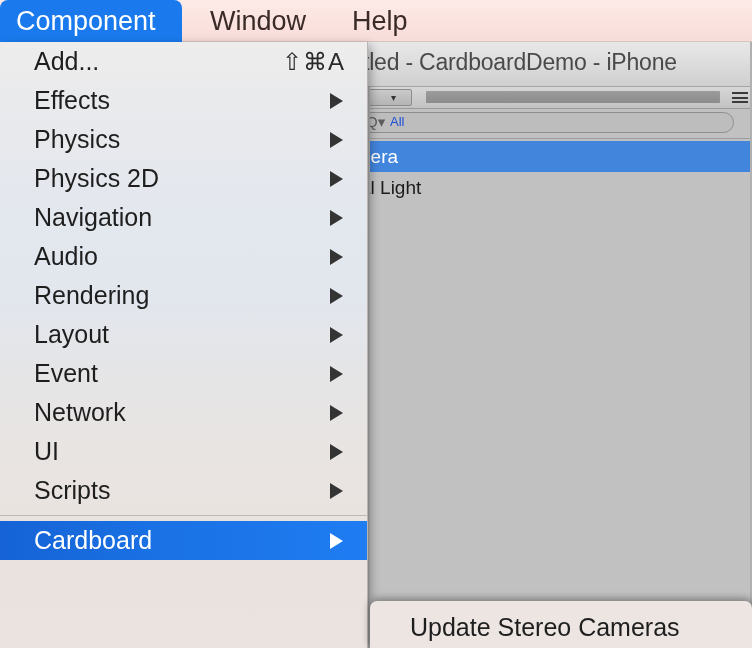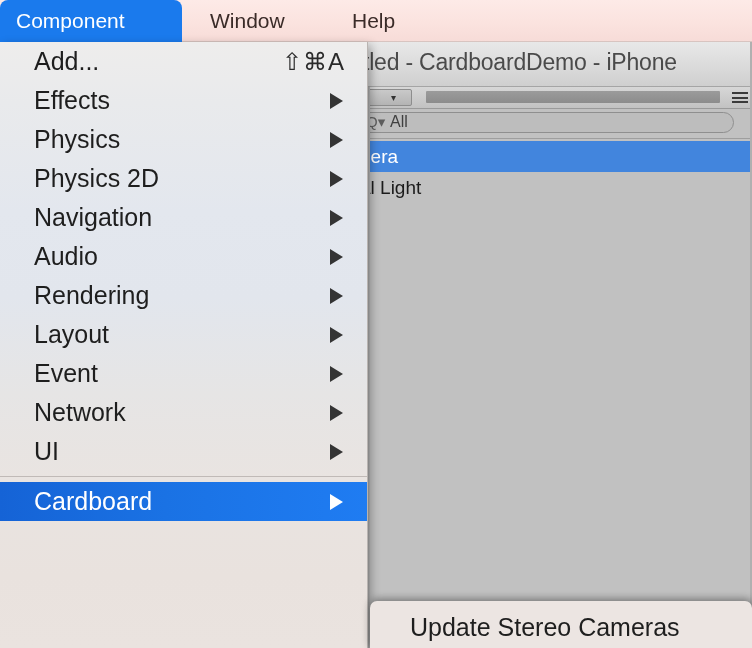--- a/index.html
+++ b/index.html
@@ -139,22 +139,22 @@
     top: 5px;
     font-size: 15px;
     color: #5e5e5e;
     line-height: 16px;
     white-space: nowrap;
   }
   .search-text {
     position: absolute;
     left: 22px;
     top: 5px;
-    font-size: 16px;
-    color: #404040;
+    font-size: 13px;
+    color: #1d4ed8;
     line-height: 16px;
     white-space: nowrap;
     text-align: center;
   }
 
   .hier-list {
     position: absolute;
     left: 0;
     top: 99px;
     width: 384px;
@@ -205,21 +205,21 @@
     background: linear-gradient(to bottom, #fdeae7 0%, #fbe3df 55%, #f7dcd8 100%);
     border-bottom: 1px solid #d8c4c0;
     box-sizing: border-box;
     z-index: 20;
   }
   .menubar-item {
     position: absolute;
     top: 0;
     height: 50px;
     line-height: 42px;
-    font-size: 21px;
+    font-size: 27px;
     color: #3a2b28;
     white-space: nowrap;
     padding: 0 16px;
     box-sizing: border-box;
     border-radius: 8px;
   }
   .menubar-item.active {
     background: #1a7aed;
     color: #ffffff;
   }
@@ -436,20 +436,24 @@
     <div class="menu-item">
       <span class="label">Network</span>
       <span class="submenu-arrow"></span>
     </div>
 
     <div class="menu-item">
       <span class="label">UI</span>
       <span class="submenu-arrow"></span>
     </div>
 
+    <div class="menu-item">
+      <span class="label">Scripts</span>
+      <span class="submenu-arrow"></span>
+    </div>
 
     <div class="menu-separator"></div>
 
     <div class="menu-item highlighted">
       <span class="label">Cardboard</span>
       <span class="submenu-arrow"></span>
     </div>
 
   </div>
 

